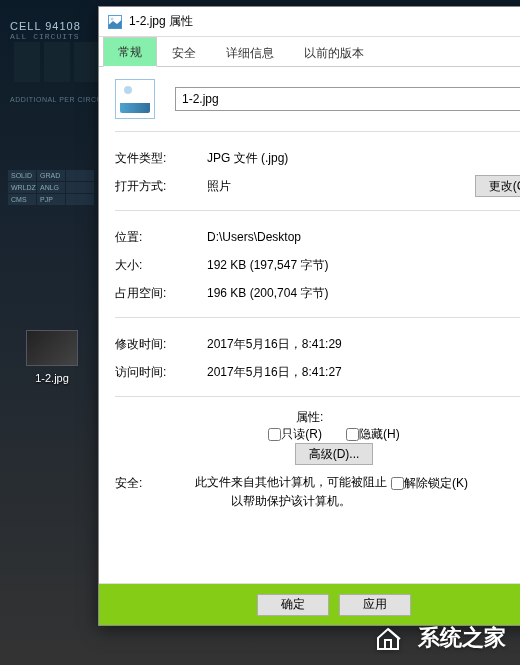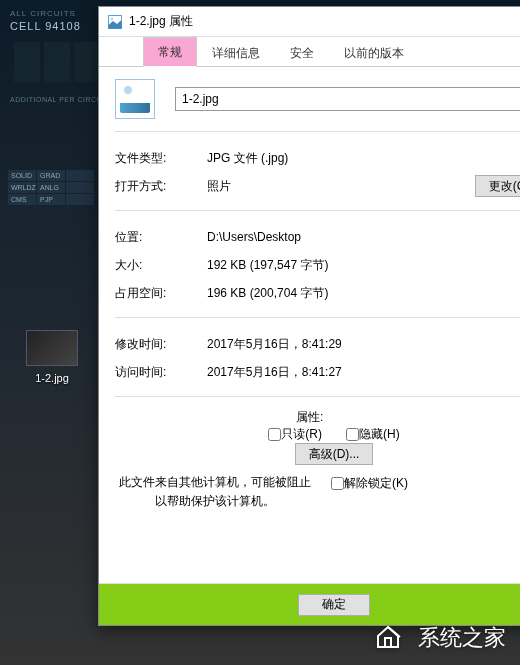--- a/index.html
+++ b/index.html
@@ -15,22 +15,22 @@
     
     .bg-layer {
       position: absolute; inset: 0;
       background: linear-gradient(180deg, #0c1b28 0%, #1a2530 40%, #333 100%);
     }
     .bg-cell {
       position: absolute; top: 20px; left: 10px;
       color: #a8c8d8; font-size: 11px; letter-spacing: 1px;
     }
     .bg-circuits {
-      position: absolute; top: 9px; left: 10px;
-      color: #5a7888; font-size: 8px; letter-spacing: 1px;
+      position: absolute; top: 32px; left: 10px;
+      color: #5a7888; font-size: 8px; letter-spacing: 1px; font-family: Liberation Mono, monospace;
     }
     .bg-add {
       position: absolute; top: 96px; left: 10px;
       color: #5a7888; font-size: 7px; letter-spacing: 0.5px;
     }
     .bg-grid {
       position: absolute; top: 170px; left: 8px;
       display: grid; grid-template-columns: repeat(3, 28px);
       gap: 1px; font-size: 7px; color: #8aa;
     }
@@ -43,22 +43,22 @@
       position: absolute; top: 330px; left: 22px; width: 60px;
       text-align: center;
     }
     .desktop-icon .thumb {
       width: 52px; height: 36px; background: linear-gradient(135deg,#222,#444);
       border: 1px solid #556; margin: 0 auto 6px;
     }
     .desktop-icon .label { color: #fff; font-size: 11px; text-shadow: 0 1px 2px #000; }
     .watermark {
       position: absolute; bottom: 12px; right: 14px;
-      color: #fff; font-size: 22px; font-weight: 400;
-      display: flex; align-items: flex-start; gap: 16px;
+      color: #fff; font-size: 22px; font-weight: 700;
+      display: flex; align-items: center; gap: 16px;
       text-shadow: 0 1px 3px rgba(0,0,0,0.5);
     }
     .watermark svg { filter: drop-shadow(0 1px 2px rgba(0,0,0,0.4)); }
 
     
     .dialog {
       position: absolute; top: 6px; left: 98px;
       width: 472px; height: 620px;
       background: #f2f2f2;
       border: 1px solid #888;
@@ -83,23 +83,22 @@
     .tabbar {
       display: flex; background: #fff; border-bottom: 1px solid #ccc;
       padding: 0 4px; height: 30px; align-items: flex-end;
     }
     .tab {
       padding: 6px 14px 5px; font-size: 12px; color: #333;
       border: 1px solid transparent; border-bottom: none;
       cursor: default; position: relative; top: 1px;
     }
     .tab.active {
-      border-color: #ccc; background: #f9a8d4;
+      border-color: #ccc; background: #86efac;
       border-bottom: 1px solid #fff;
-      margin-left: 40px;
     }
     .content {
       flex: 1; background: #fff; padding: 12px 16px 8px;
       overflow: auto;
     }
     .head-row { display: flex; align-items: center; gap: 20px; margin-bottom: 12px; }
     .file-icon-box {
       width: 40px; height: 40px; border: 1px solid #9bc4e2;
       background: #fff; display: flex; align-items: center; justify-content: center;
       position: relative;
@@ -131,21 +130,21 @@
       padding: 1px 10px; font-family: inherit; cursor: default;
     }
     .attr-row { display: flex; align-items: center; min-height: 28px; flex-direction: column; }
     .attr-row .plabel { width: 76px; }
     .check-group { display: flex; gap: 24px; flex: 1; align-items: center; }
     .chk { display: inline-flex; align-items: center; }
     .chk input { width: 13px; height: 13px; }
     .sec-row { display: flex; align-items: flex-start; min-height: 40px; }
     .sec-row .plabel { width: 76px; padding-top: 2px; }
     .sec-row .ptext { width: 200px; line-height: 1.6; text-align: center; }
-    .sec-row .chk { margin-left: 16px; margin-top: 2px; }
+    .sec-row .chk { margin-left: 0; margin-top: 2px; }
     .dialog-footer {
       height: 42px; background: #84cc16; border-top: 1px solid #ddd;
       display: flex; align-items: center; justify-content: center; gap: 10px;
     }
     .dialog-footer .btn { min-width: 72px; }
   </style>
 </head>
 <body>
 
 <div class="bg-layer">
@@ -186,22 +185,22 @@
     <span class="tb-title">1-2.jpg 属性</span>
     <span class="tb-close">
       <svg width="10" height="10" viewBox="0 0 10 10">
           <path d="M1 1 L9 9 M9 1 L1 9" stroke="#333" stroke-width="1"></path>
         </svg>
     </span>
   </div>
 
   <div class="tabbar">
     <div class="tab active"><span>常规</span></div>
+    <div class="tab"><span>安全</span></div>
     <div class="tab"><span>详细信息</span></div>
-    <div class="tab"><span>安全</span></div>
     <div class="tab"><span>以前的版本</span></div>
   </div>
 
   <div class="content">
     <div class="head-row">
       <div class="file-icon-box">
           <div class="sun"></div>
         </div>
       <input class="filename-input" type="text" value="1-2.jpg" style="">
     </div>
@@ -251,30 +250,32 @@
         </label>
         <label class="chk">
           <input type="checkbox" style="">
           <span>隐藏(H)</span>
         </label>
       </div>
       <button class="btn">高级(D)...</button>
     </div>
 
     <div class="sec-row" style="margin-top:8px;">
+      <span class="plabel">安全:</span>
       <span class="ptext">此文件来自其他计算机，可能被阻止以帮助保护该计算机。</span>
       <label class="chk">
         <input type="checkbox" style="">
         <span>解除锁定(K)</span>
       </label>
     </div>
   </div>
 
   <div class="dialog-footer">
     <button class="btn">确定</button>
+    <button class="btn">应用</button>
   </div>
 </div>
 
 <div class="watermark">
   <svg width="28" height="26" viewBox="0 0 28 26">
       <path d="M4 13 L14 4 L24 13 V24 H4 Z" fill="none" stroke="#fff" stroke-width="2"></path>
       <path d="M14 4 L26 14" stroke="#fff" stroke-width="2"></path>
       <rect x="11" y="15" width="6" height="9" fill="none" stroke="#fff" stroke-width="2"></rect>
     </svg>
   <span>系统之家</span>

